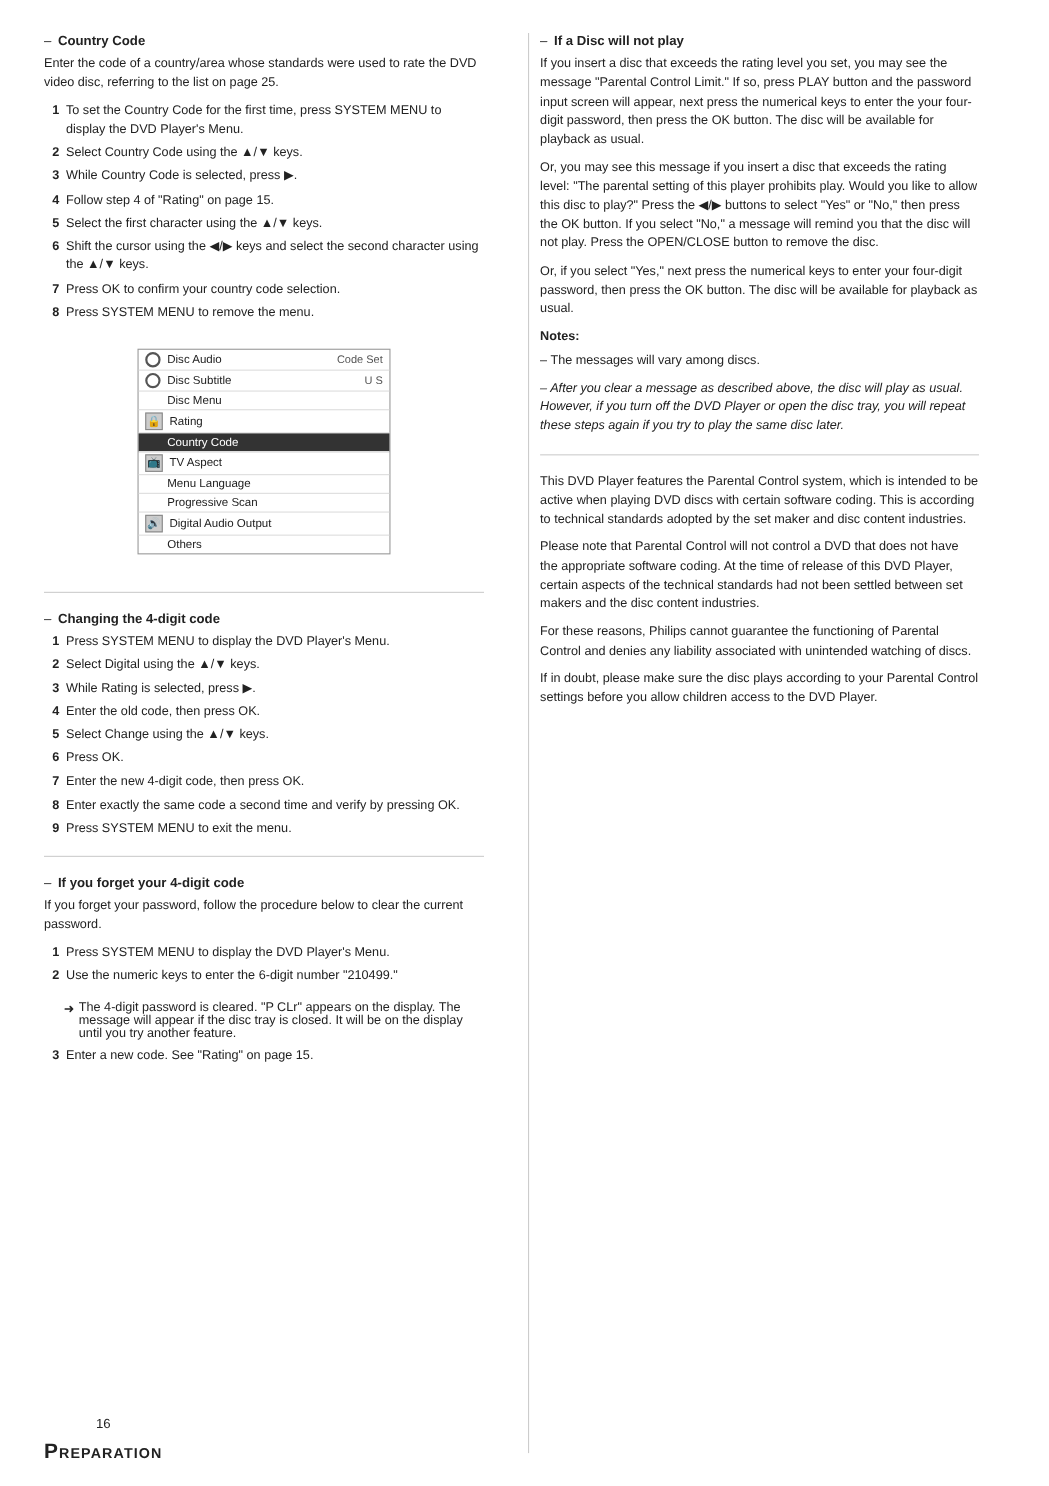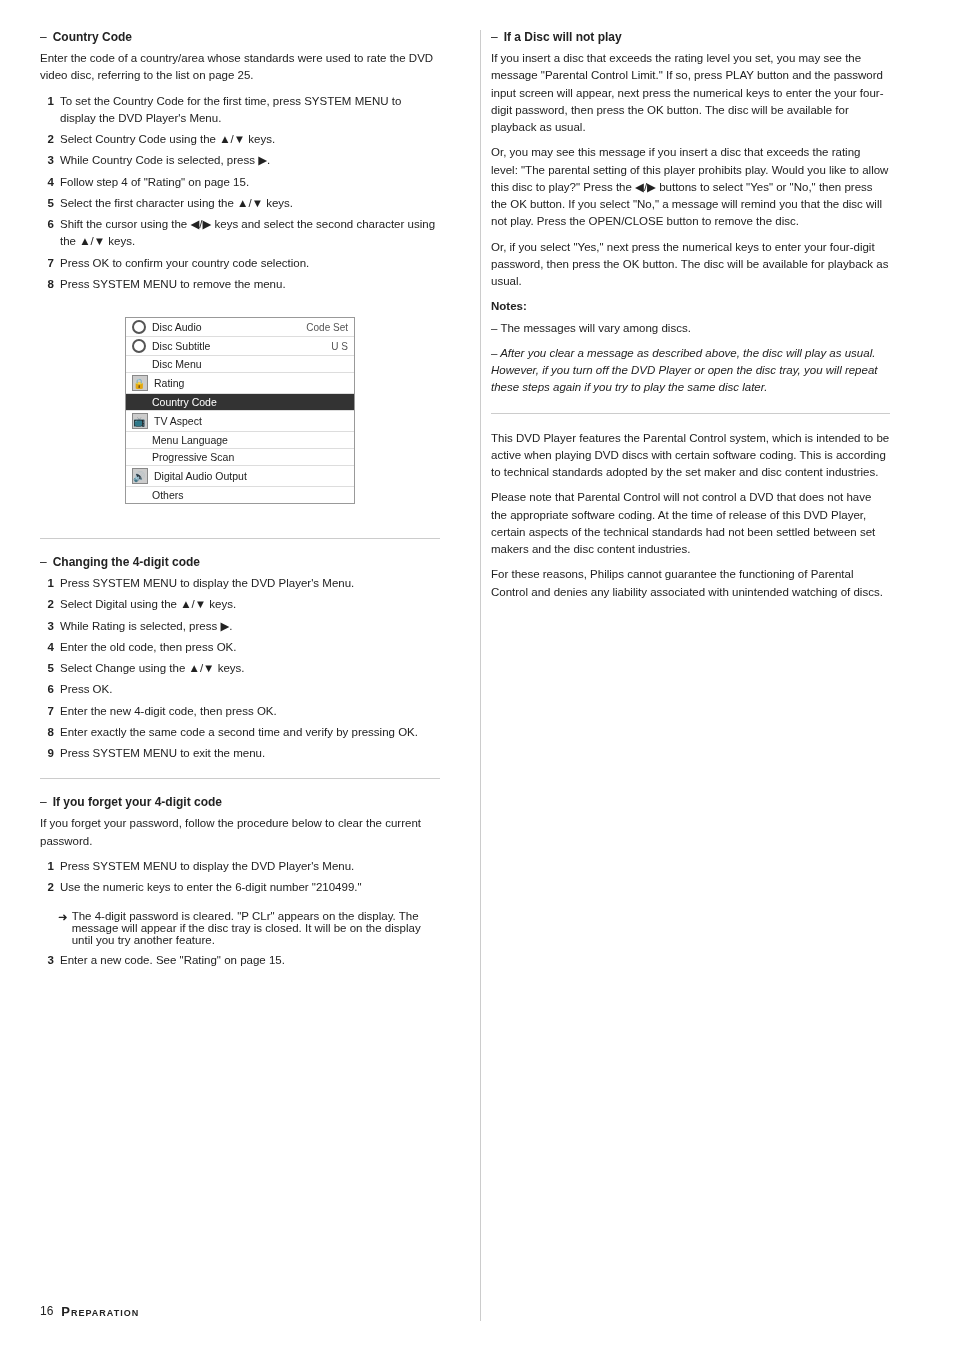--- a/index.html
+++ b/index.html
@@ -85,21 +85,21 @@
     .menu-code { margin-left: auto; color: #555; font-size: 10px; }
     .menu-box-center { display: flex; justify-content: center; }
 
     .italic-note { font-style: italic; }
     .notes-label { font-weight: bold; margin-bottom: 4px; }
 
     .indent { margin-left: 18px; }
     .arrow-item { display: flex; gap: 4px; margin-bottom: 4px; }
     .arrow-item .arrow { flex-shrink: 0; }
     .page-num { font-size: 12px; font-weight: normal; }
-    .page-title { font-variant: small-caps; font-size: 13px; font-weight: bold; letter-spacing: 1px; }
+    .page-title { font-variant: small-caps; font-size: 19px; font-weight: bold; letter-spacing: 1px; }
 
     .divider { border: none; border-top: 1px solid #ccc; margin: 16px 0; }
   </style>
 </head>
 <body>
 
 <div class="page" style="position:relative;">
 
   <div class="left-col">
 
@@ -284,22 +284,23 @@
       <p class="body-text">– The messages will vary among discs.</p>
       <p class="body-text italic-note">– After you clear a message as described above, the disc will play as usual. However, if you turn off the DVD Player or open the disc tray, you will repeat these steps again if you try to play the same disc later.</p>
     </div>
 
     <hr class="divider">
 
     <div>
       <p class="body-text">This DVD Player features the Parental Control system, which is intended to be active when playing DVD discs with certain software coding. This is according to technical standards adopted by the set maker and disc content industries.</p>
       <p class="body-text">Please note that Parental Control will not control a DVD that does not have the appropriate software coding. At the time of release of this DVD Player, certain aspects of the technical standards had not been settled between set makers and the disc content industries.</p>
       <p class="body-text">For these reasons, Philips cannot guarantee the functioning of Parental Control and denies any liability associated with unintended watching of discs.</p>
+      <p class="body-text">If in doubt, please make sure the disc plays according to your Parental Control settings before you allow children access to the DVD Player.</p>
     </div>
 
   </div>
 
 </div>
 
-<div style="position:absolute; bottom:32px; left:40px; display:flex; align-items:flex-start; gap:8px;">
+<div style="position:absolute; bottom:20px; left:40px; display:flex; align-items:center; gap:8px;flex-direction:column;">
   <span class="page-num">16</span>
   <span class="page-title">Preparation</span>
 </div>
 
 </body></html>

